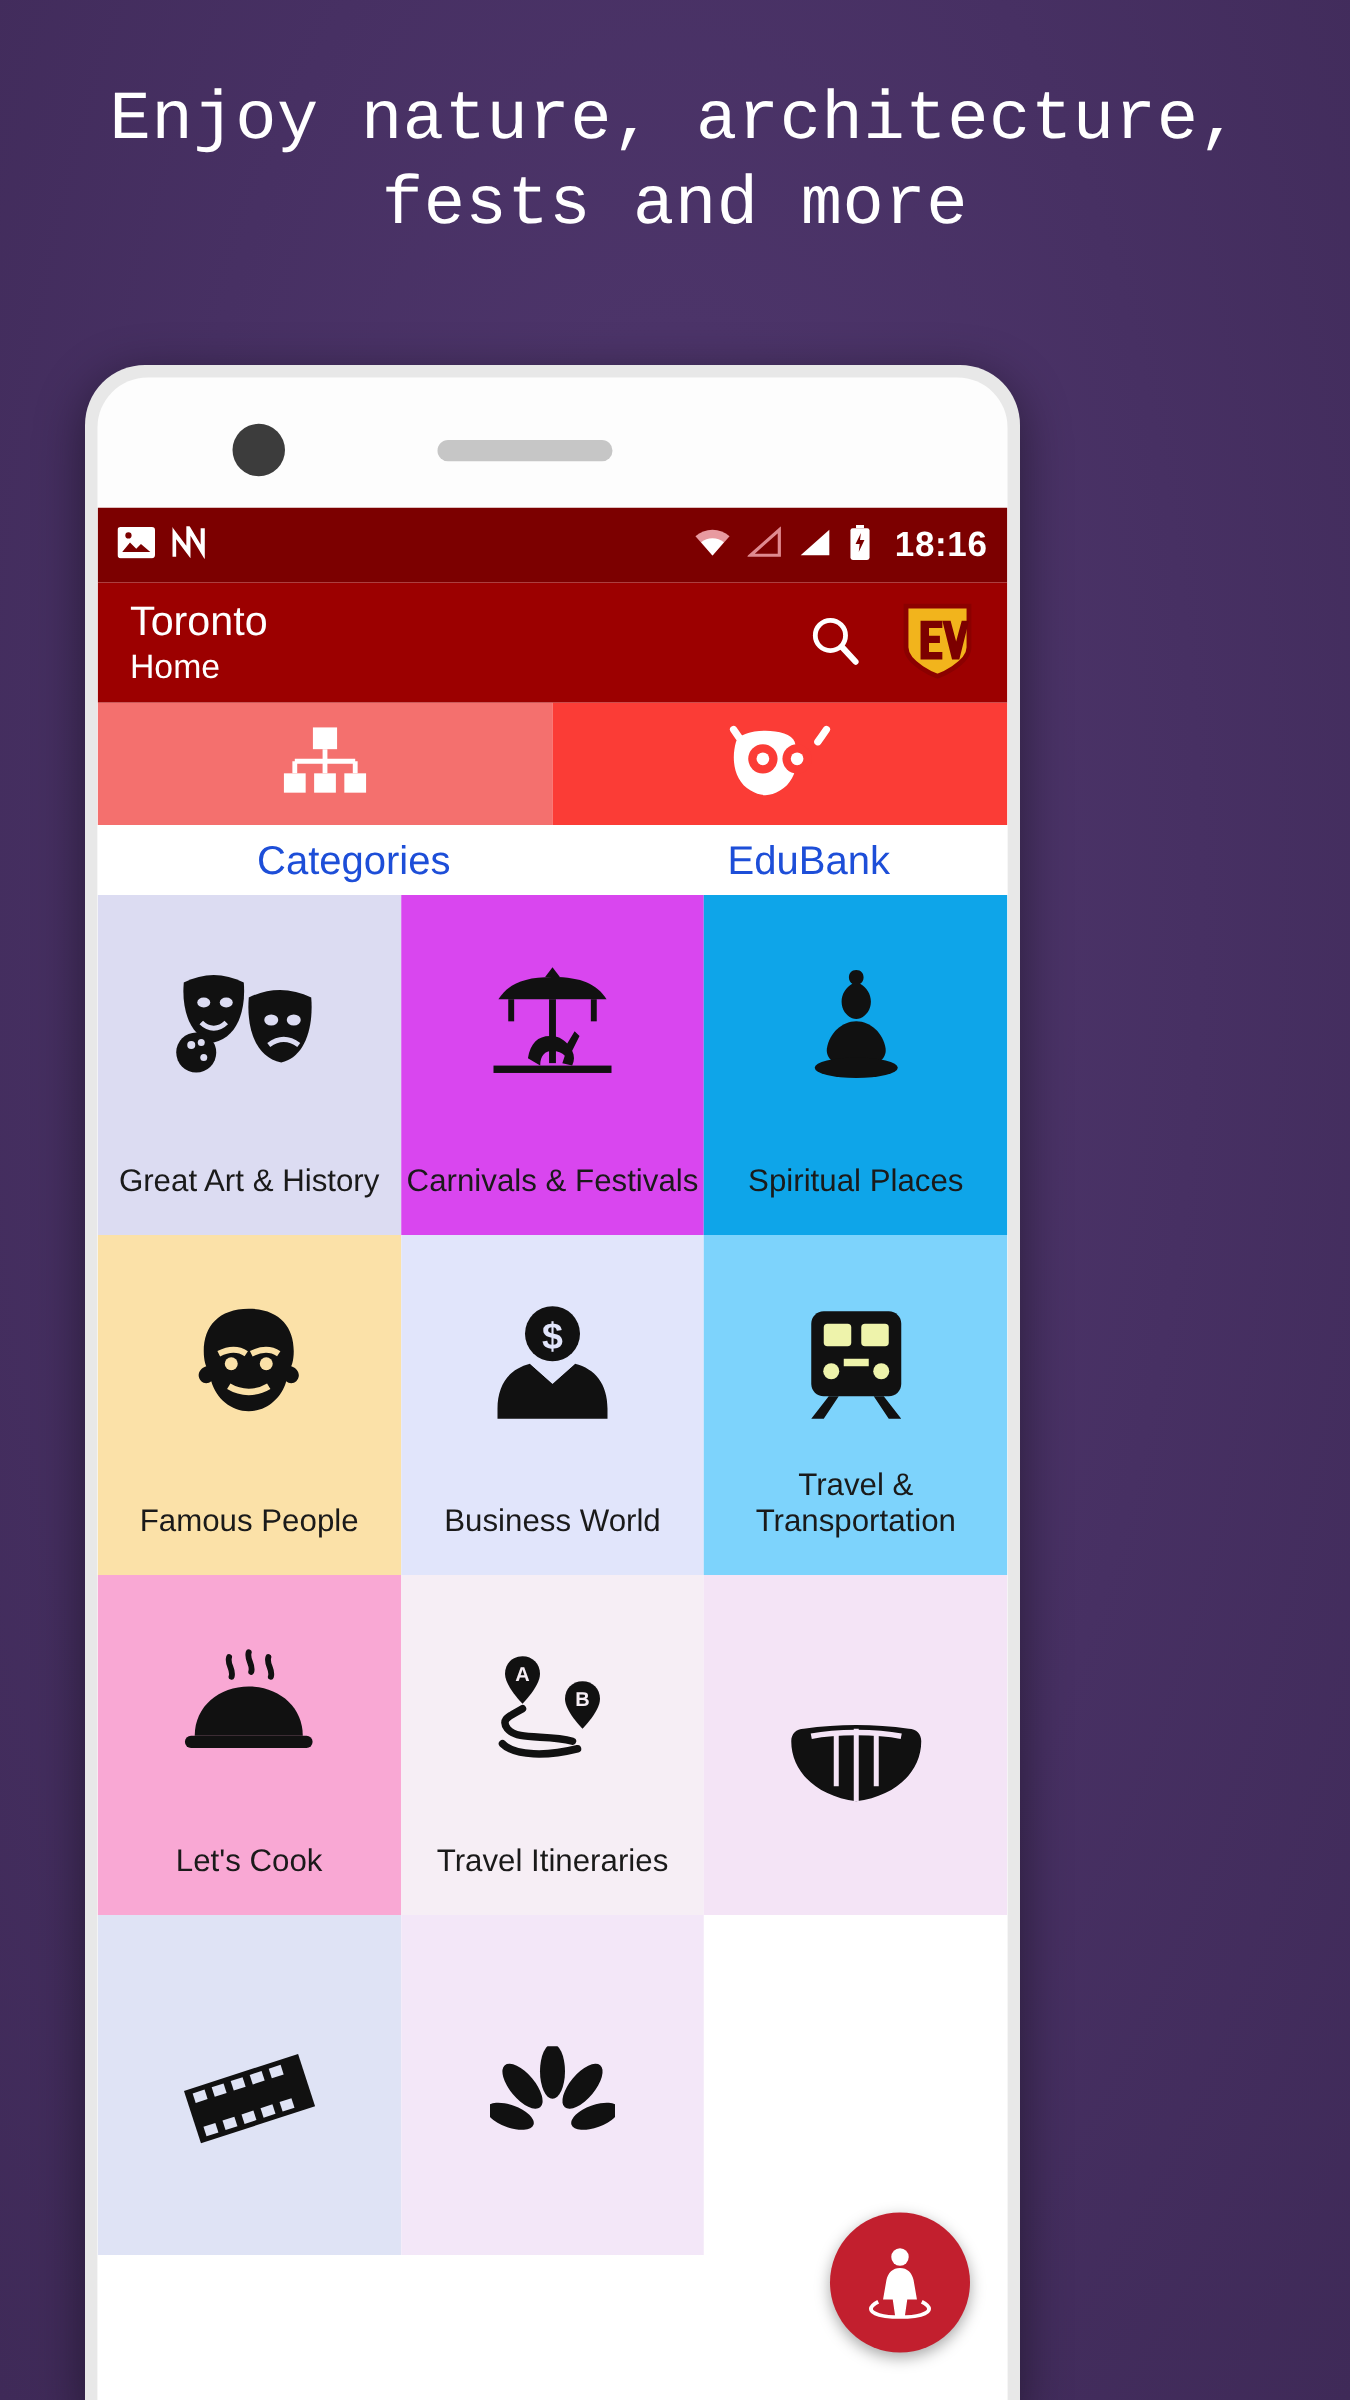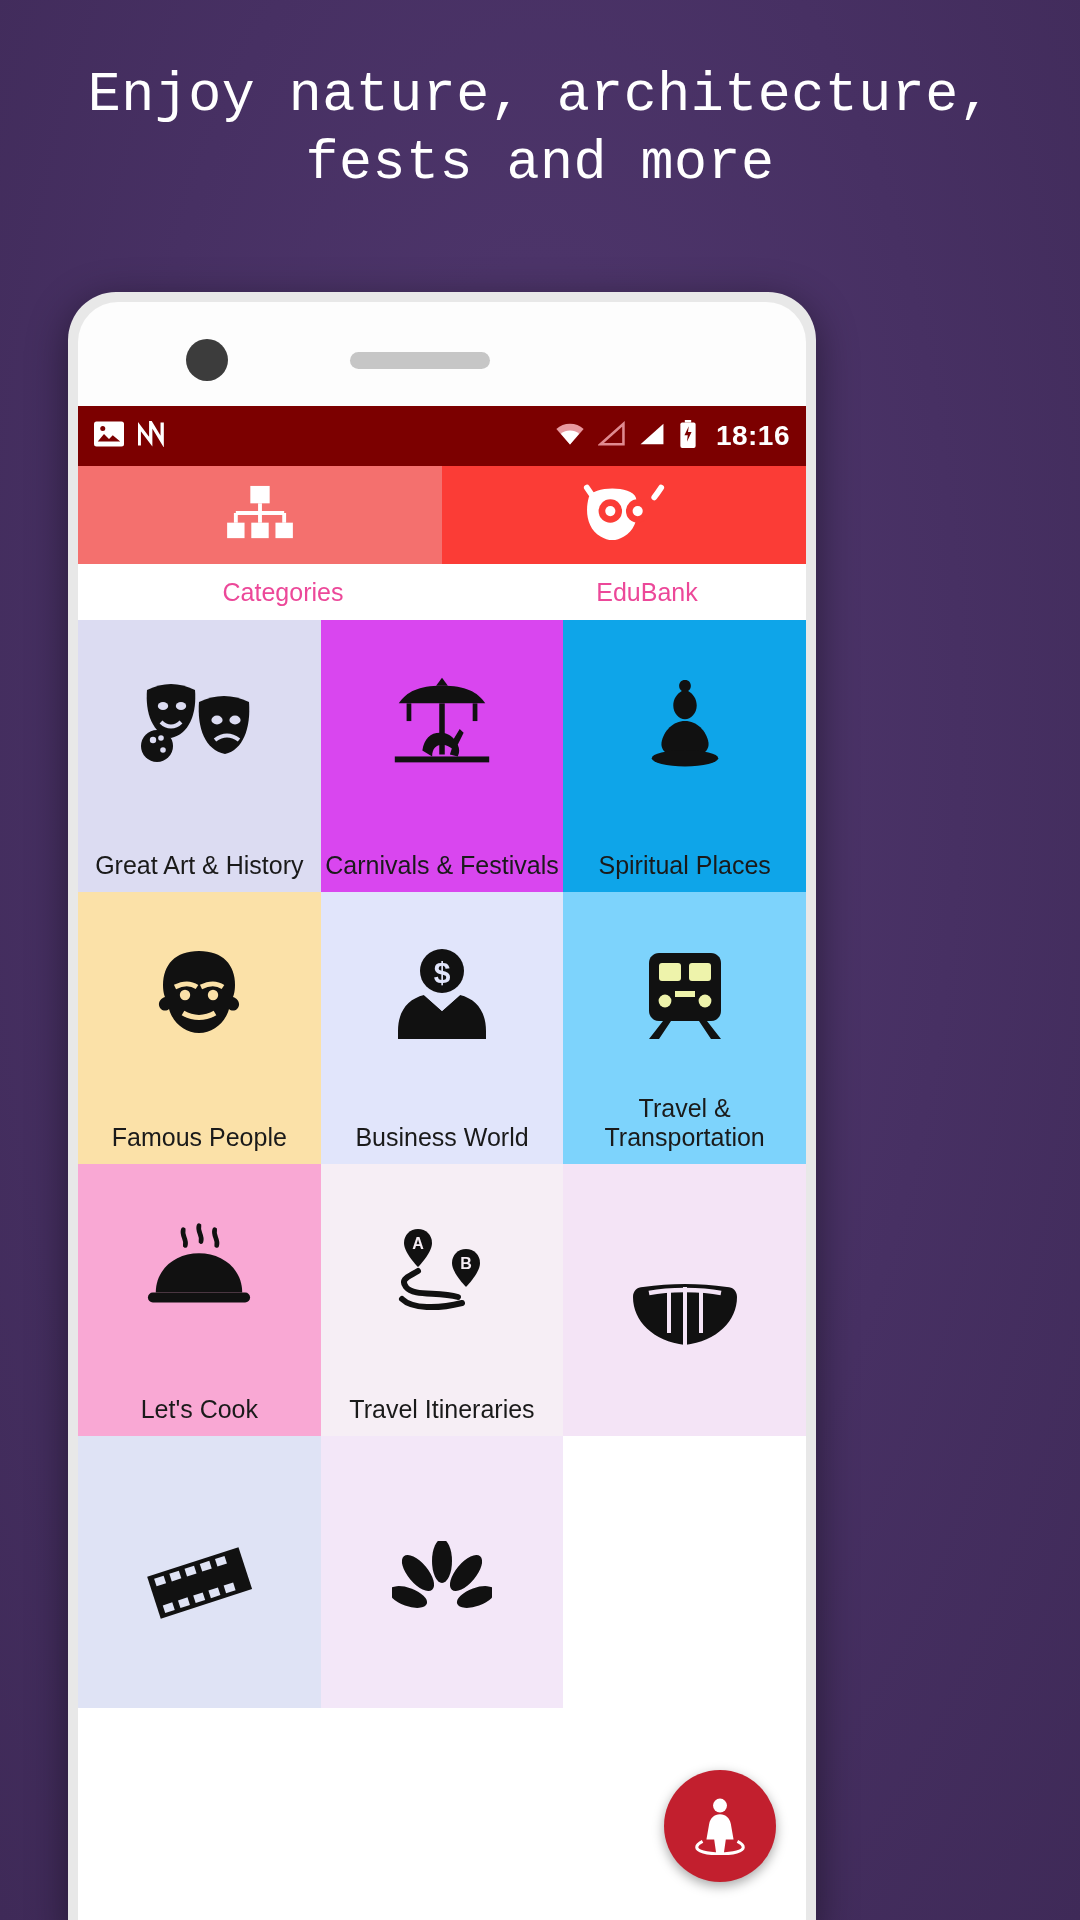--- a/index.html
+++ b/index.html
@@ -64,34 +64,34 @@
   .title{color:#fff;font-size:33px;line-height:38px;}
   .subtitle{color:#fff;font-size:27px;line-height:34px;}
   .appbar-actions{margin-left:auto;display:flex;align-items:center;gap:30px;}
   
   .tabs{display:flex;height:98px;}
   .tab{flex:1;display:flex;align-items:center;justify-content:center;}
   .tab.a{background:#f4706e;}
   .tab.b{background:#fb3c36;}
   .tablabels{display:flex;height:56px;background:#fff;}
   .tablabel{flex:1;display:flex;align-items:center;justify-content:center;
-    font-size:25px;color:#ec4899;padding-left:46px;}
+    font-size:32px;color:#1d4ed8;padding-left:46px;}
   
   .grid{display:flex;flex-wrap:wrap;}
   .cell{
     width:33.3333%;height:272px;box-sizing:border-box;
     position:relative;display:flex;flex-direction:column;
     align-items:center;justify-content:flex-start;
   }
   .cell .glyph{
     position:absolute;top:0;left:0;right:0;height:210px;
     display:flex;align-items:center;justify-content:center;
   }
   .cell .cap{
-    position:absolute;bottom:12px;left:0;right:0;text-align:center;
+    position:absolute;bottom:28px;left:0;right:0;text-align:center;
     font-size:25px;color:#1a1a1a;
   }
   
   .fab{
     position:absolute;right:30px;bottom:50px;width:112px;height:112px;border-radius:50%;
     background:#c21f2e;box-shadow:0 4px 12px rgba(0,0,0,0.35);
     display:flex;align-items:center;justify-content:center;
   }
 </style>
 </head>
@@ -144,20 +144,41 @@
             <svg width="20" height="28" viewBox="0 0 14 22">
                 <rect x="4.5" y="0" width="5" height="2" fill="#fff"></rect>
                 <rect x="1" y="2" width="12" height="20" rx="1.5" fill="#fff"></rect>
                 <path d="M7.6 5l-3.4 7h2.6l-.6 5 3.6-7.6H7z" fill="#7c0000"></path>
               </svg>
           </span>
           <span class="sb-time">18:16</span>
         </div>
       </div>
 
+      <div class="appbar">
+        <div class="titles">
+          <div class="title">Toronto</div>
+          <div class="subtitle">Home</div>
+        </div>
+        <div class="appbar-actions">
+          <span class="ico">
+            <svg width="44" height="44" viewBox="0 0 24 24">
+                <circle cx="10" cy="10" r="6.6" fill="none" stroke="#fff" stroke-width="2.1"></circle>
+                <line x1="15" y1="15" x2="21" y2="21.5" stroke="#fff" stroke-width="2.6" stroke-linecap="round"></line>
+              </svg>
+          </span>
+          <span class="ico">
+            <svg width="60" height="62" viewBox="0 0 30 32">
+              <path d="M2 2h26v17c0 7-13 12-13 12S2 26 2 19z" fill="#f2b41c" stroke="#8b0000" stroke-width="2"></path>
+              <path d="M8 8h9v3h-5.5v3.2H16v3h-4.5V21H17v3H8z" fill="#7c0000"></path>
+              <path d="M17 8h3.4l2.3 8.6L25 8h3l-4 16h-3z" fill="#7c0000"></path>
+            </svg>
+          </span>
+        </div>
+      </div>
 
       <div class="tabs">
         <div class="tab a">
           <span class="ico">
             <svg width="70" height="58" viewBox="0 0 36 30">
               <rect x="13" y="1" width="10" height="9" fill="#fff"></rect>
               <path d="M18 10v5M5.5 15h25M5.5 15v5M18 15v5M30.5 15v5" stroke="#fff" stroke-width="2" fill="none"></path>
               <rect x="1" y="20" width="9" height="8" fill="#fff"></rect>
               <rect x="13.5" y="20" width="9" height="8" fill="#fff"></rect>
               <rect x="26" y="20" width="9" height="8" fill="#fff"></rect>

